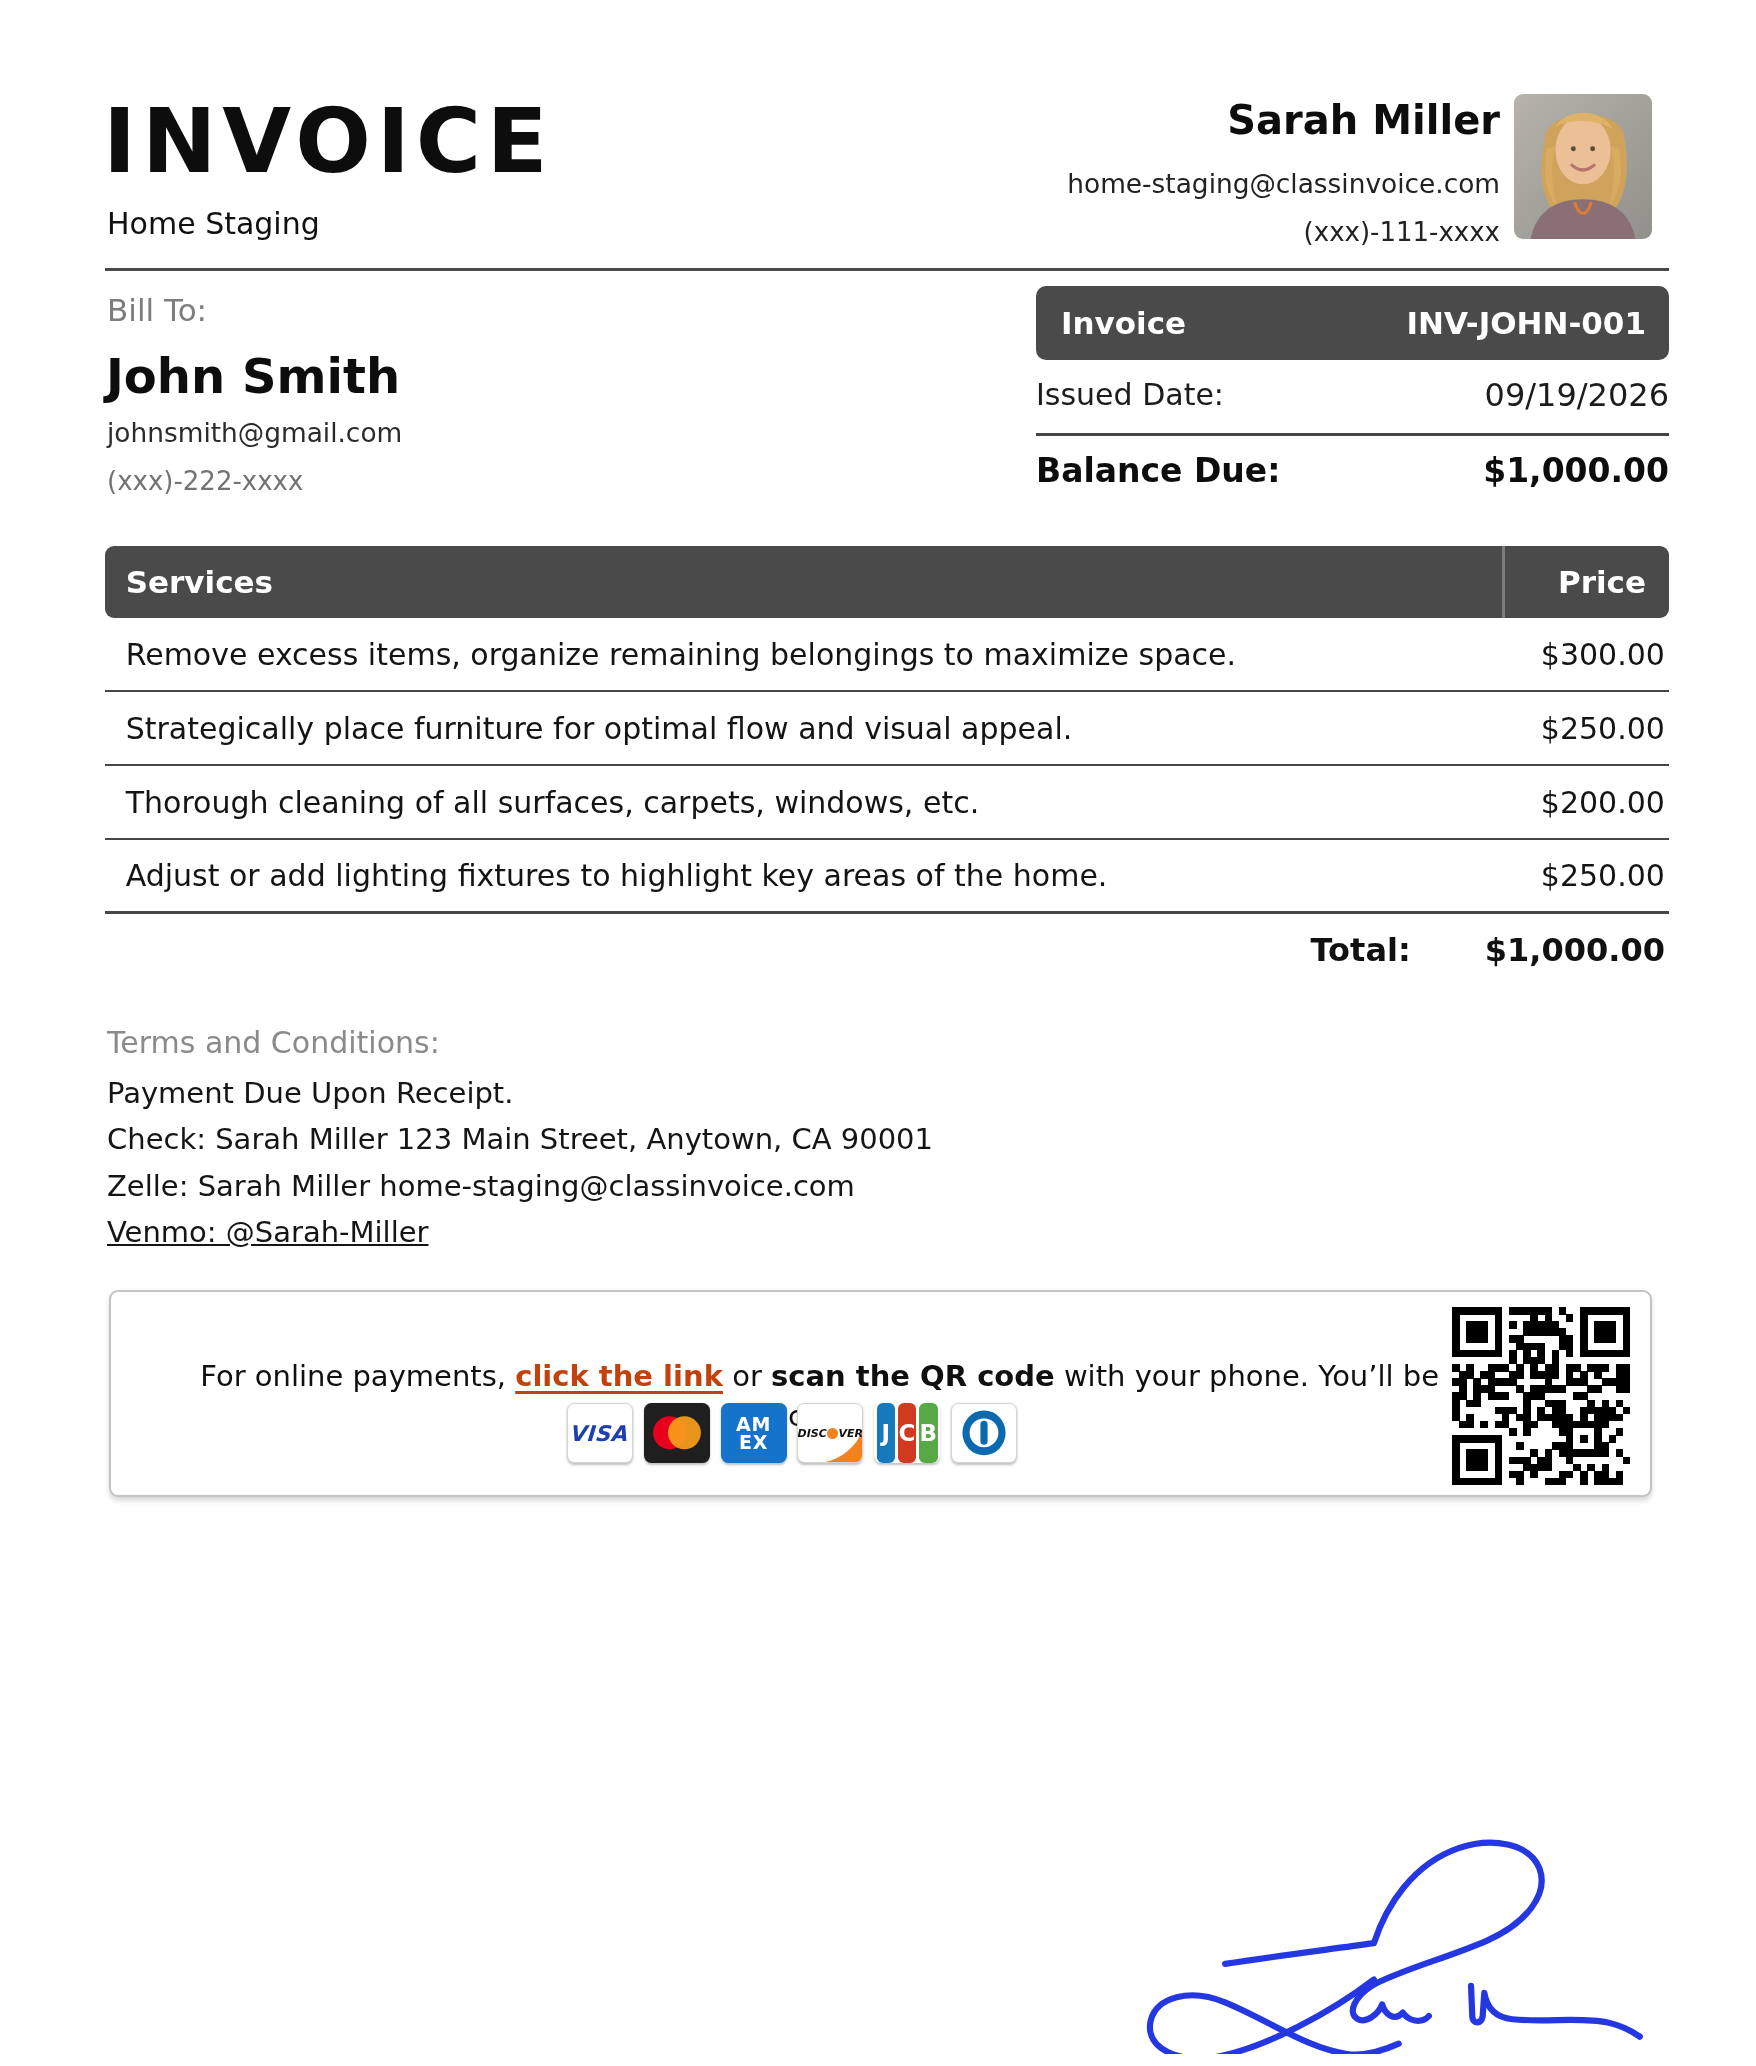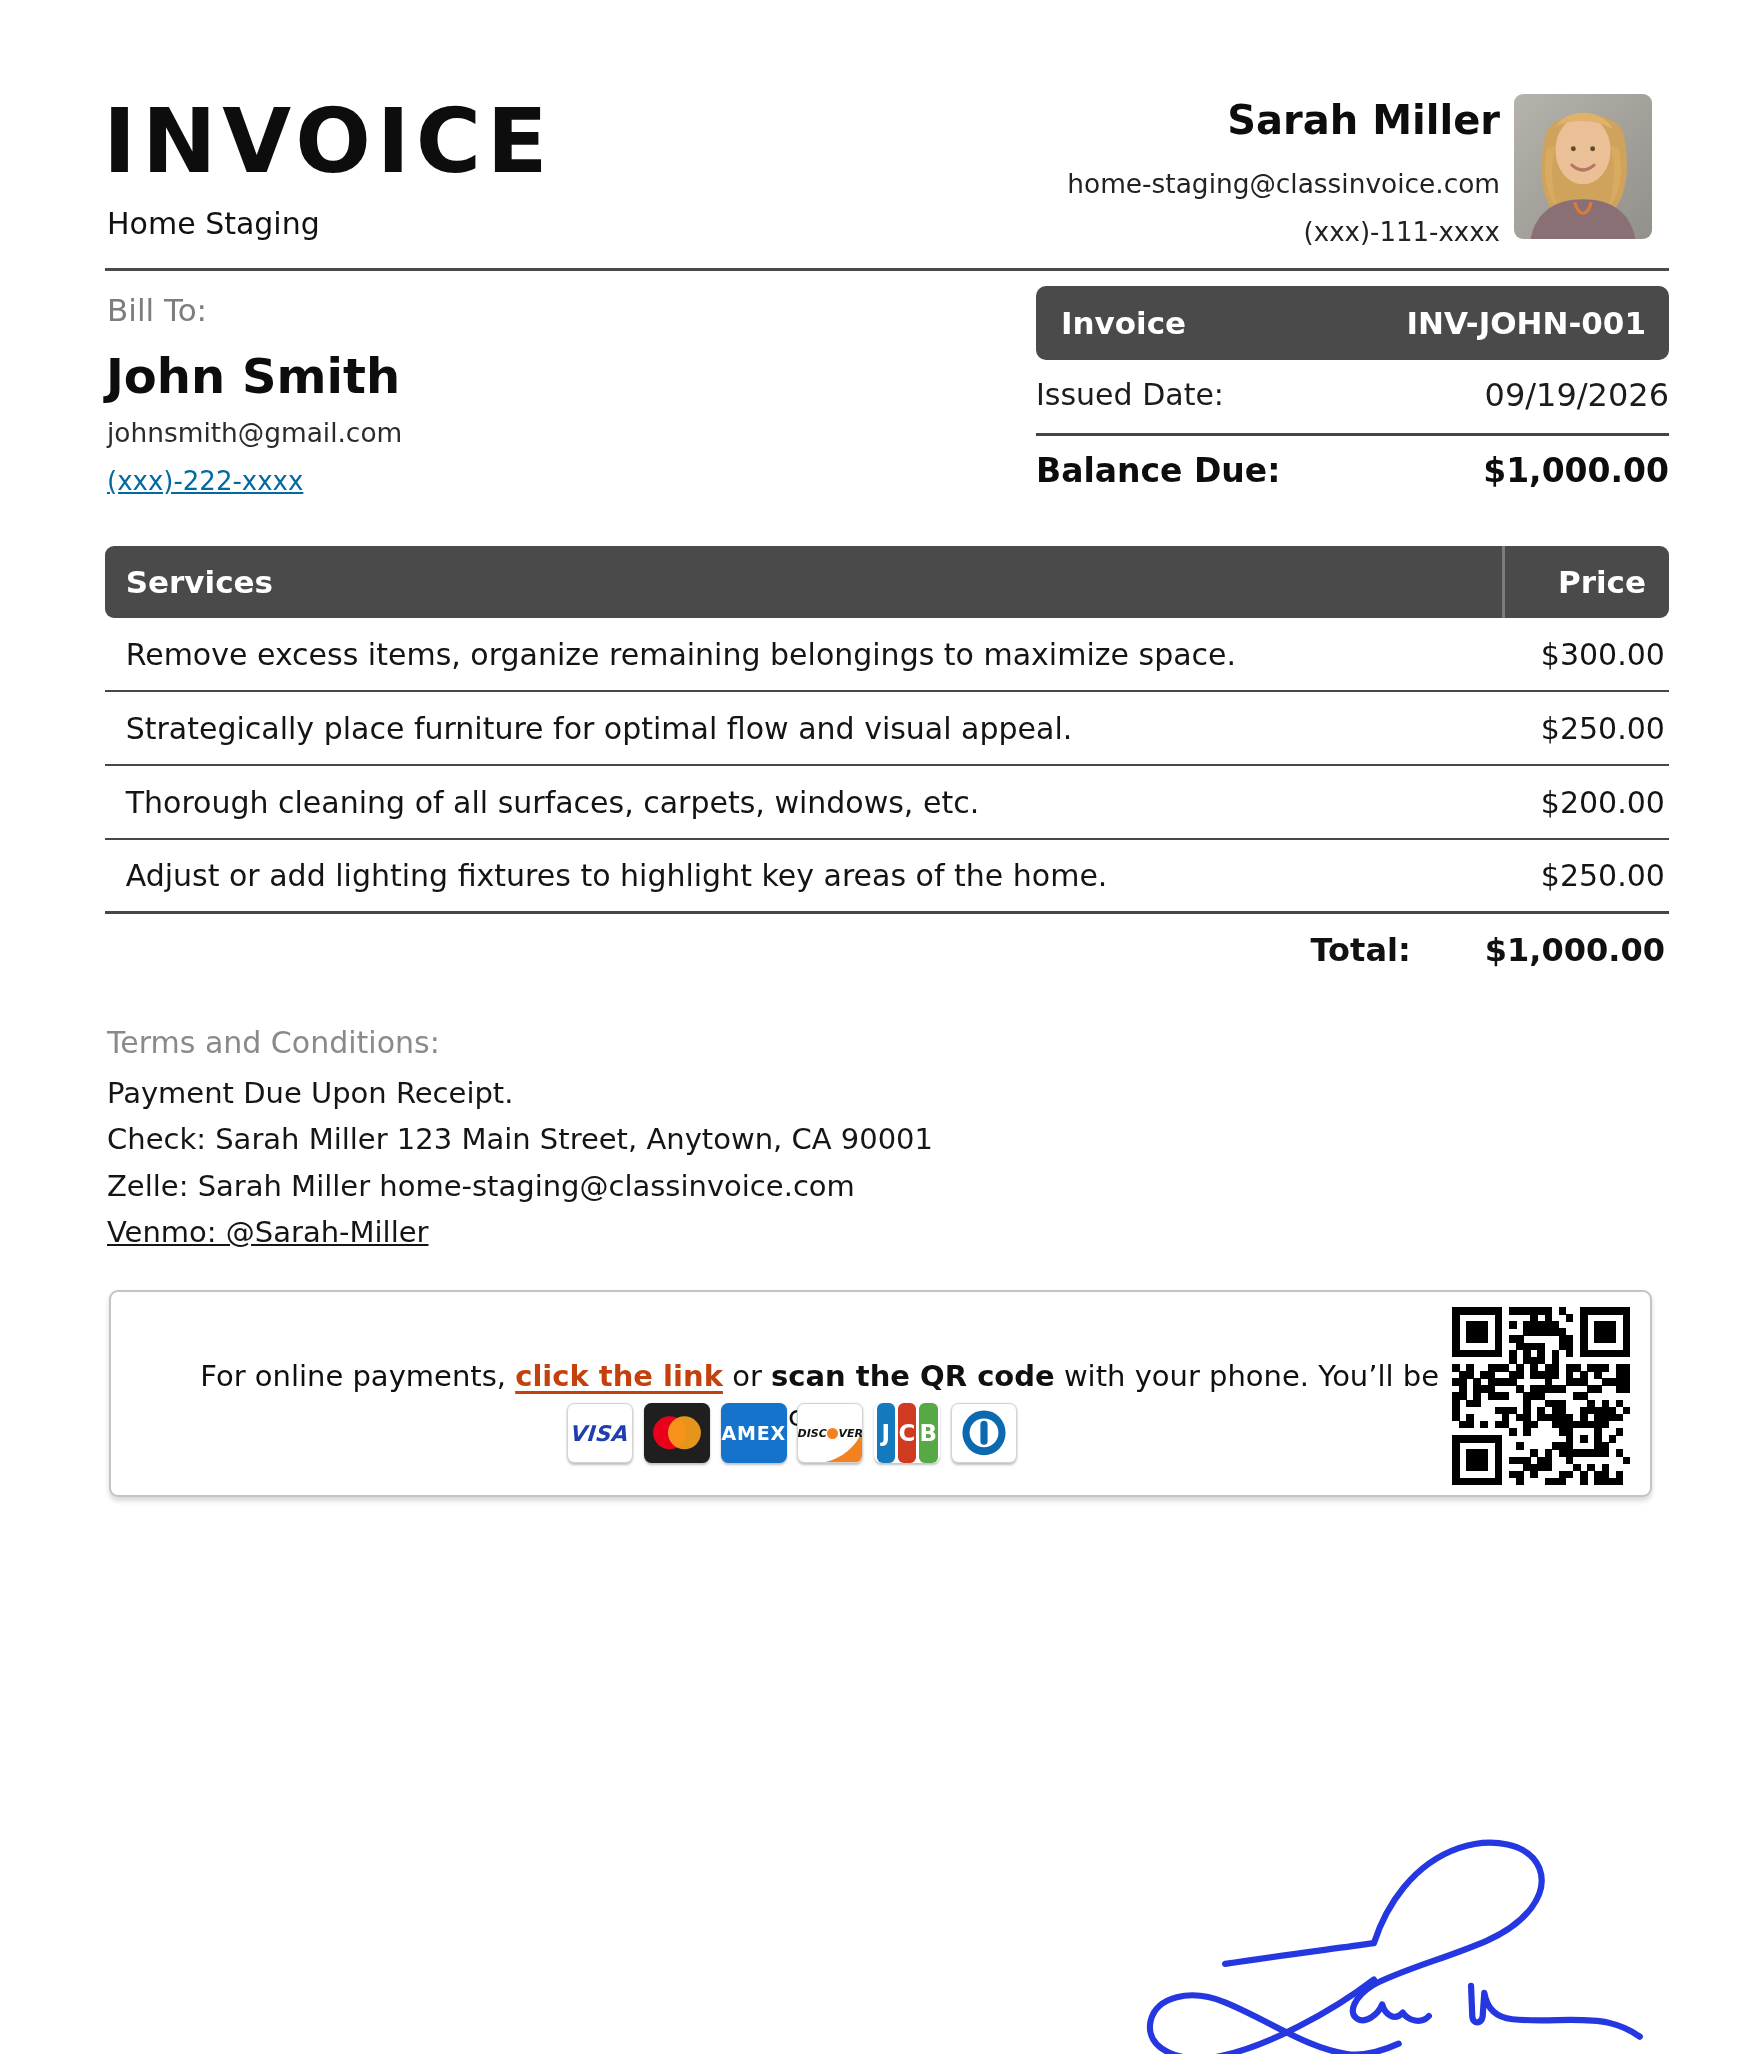--- a/index.html
+++ b/index.html
@@ -17,21 +17,21 @@
   .from-email{font-size:26.4px;color:#222;margin-top:26px;}
   .from-phone{font-size:26px;color:#222;margin-top:18px;}
   .portrait{left:1514px;top:94px;width:138px;height:145px;border-radius:9px;overflow:hidden;}
   .portrait svg{display:block;width:100%;height:100%;}
   .header-divider{left:105px;top:268px;width:1564px;height:2.9px;background:#4a4a4a;}
 
   
   .bill-label{left:107px;top:292px;font-size:31px;color:#7d7d7d;}
   .bill-name{left:106px;top:348px;font-size:48px;font-weight:bold;color:#0d0d0d;}
   .bill-email{left:107px;top:417px;font-size:26.4px;color:#2b2b2b;}
-  .bill-phone{left:107px;top:466px;font-size:26px;color:#0369a1;text-decoration:underline;}
+  .bill-phone{left:107px;top:466px;font-size:26px;color:#737373;}
 
   
   .info-header{left:1036px;top:286px;width:633px;height:74px;background:#4a4a4a;border-radius:10px;
     display:flex;align-items:center;justify-content:space-between;box-sizing:border-box;padding:0 23px 0 25px;}
   .info-header .lbl{color:#fff;font-size:31px;font-weight:bold;}
   .info-header .val{color:#fff;font-size:31px;font-weight:bold;}
   .issued-row{left:1036px;top:374px;width:633px;height:41px;display:flex;align-items:center;justify-content:space-between;}
   .issued-row .lbl{font-size:30px;color:#1c1c1c;}
   .issued-row .val{font-size:32px;color:#1c1c1c;}
   .info-divider{left:1036px;top:433px;width:633px;height:2.5px;background:#454545;}
@@ -63,21 +63,21 @@
   .pay-text{position:absolute;left:26px;top:24px;width:1310px;font-size:29px;line-height:40px;
     text-align:center;color:#101010;white-space:pre-wrap;}
   .pay-link{color:#c2410c;font-weight:bold;text-decoration:underline;text-decoration-thickness:3.3px;text-underline-offset:5px;cursor:pointer;}
   .pay-bold{font-weight:bold;}
   .cards{position:absolute;left:26px;top:111px;width:1310px;display:flex;justify-content:center;gap:10.7px;}
   .card{width:66px;height:60px;border-radius:7.4px;box-sizing:border-box;position:relative;overflow:hidden;
     display:flex;align-items:center;justify-content:center;box-shadow:0 1.2px 2.5px rgba(0,0,0,0.25);}
   .card.white{background:#fff;border:1.7px solid #d2d2d2;}
   .visa-txt{font-size:21.5px;font-weight:bold;font-style:italic;color:#1f3fae;letter-spacing:0.4px;transform:skewX(-6deg);}
   .card.mc{background:#1f1f1f;}
-  .card.amex{background:#1673cc;flex-direction:row;}
+  .card.amex{background:#1673cc;flex-direction:column;}
   .amex-line{color:#fff;font-weight:bold;font-size:19px;line-height:18px;letter-spacing:0.8px;}
   .disc-row{display:flex;align-items:center;z-index:2;font-style:italic;}
   .disc-txt{font-size:11px;font-weight:bold;color:#111;}
   .disc-dot{width:11px;height:11px;border-radius:50%;background:#f48120;margin:0 0.4px;}
   .disc-swoosh{position:absolute;right:-0.8px;bottom:-0.8px;z-index:1;}
   .card.jcb{background:#fff;gap:2.5px;padding:0 2.5px;}
   .jcb-stripe{width:19px;height:60px;border-radius:5.8px;display:flex;align-items:center;justify-content:center;
     color:#fff;font-weight:bold;font-size:23px;}
   .jcb-b{background:#1579bd;} .jcb-r{background:#d03a21;} .jcb-g{background:#57a945;}
   .qr{position:absolute;right:20px;top:15.3px;width:178px;height:178px;}

